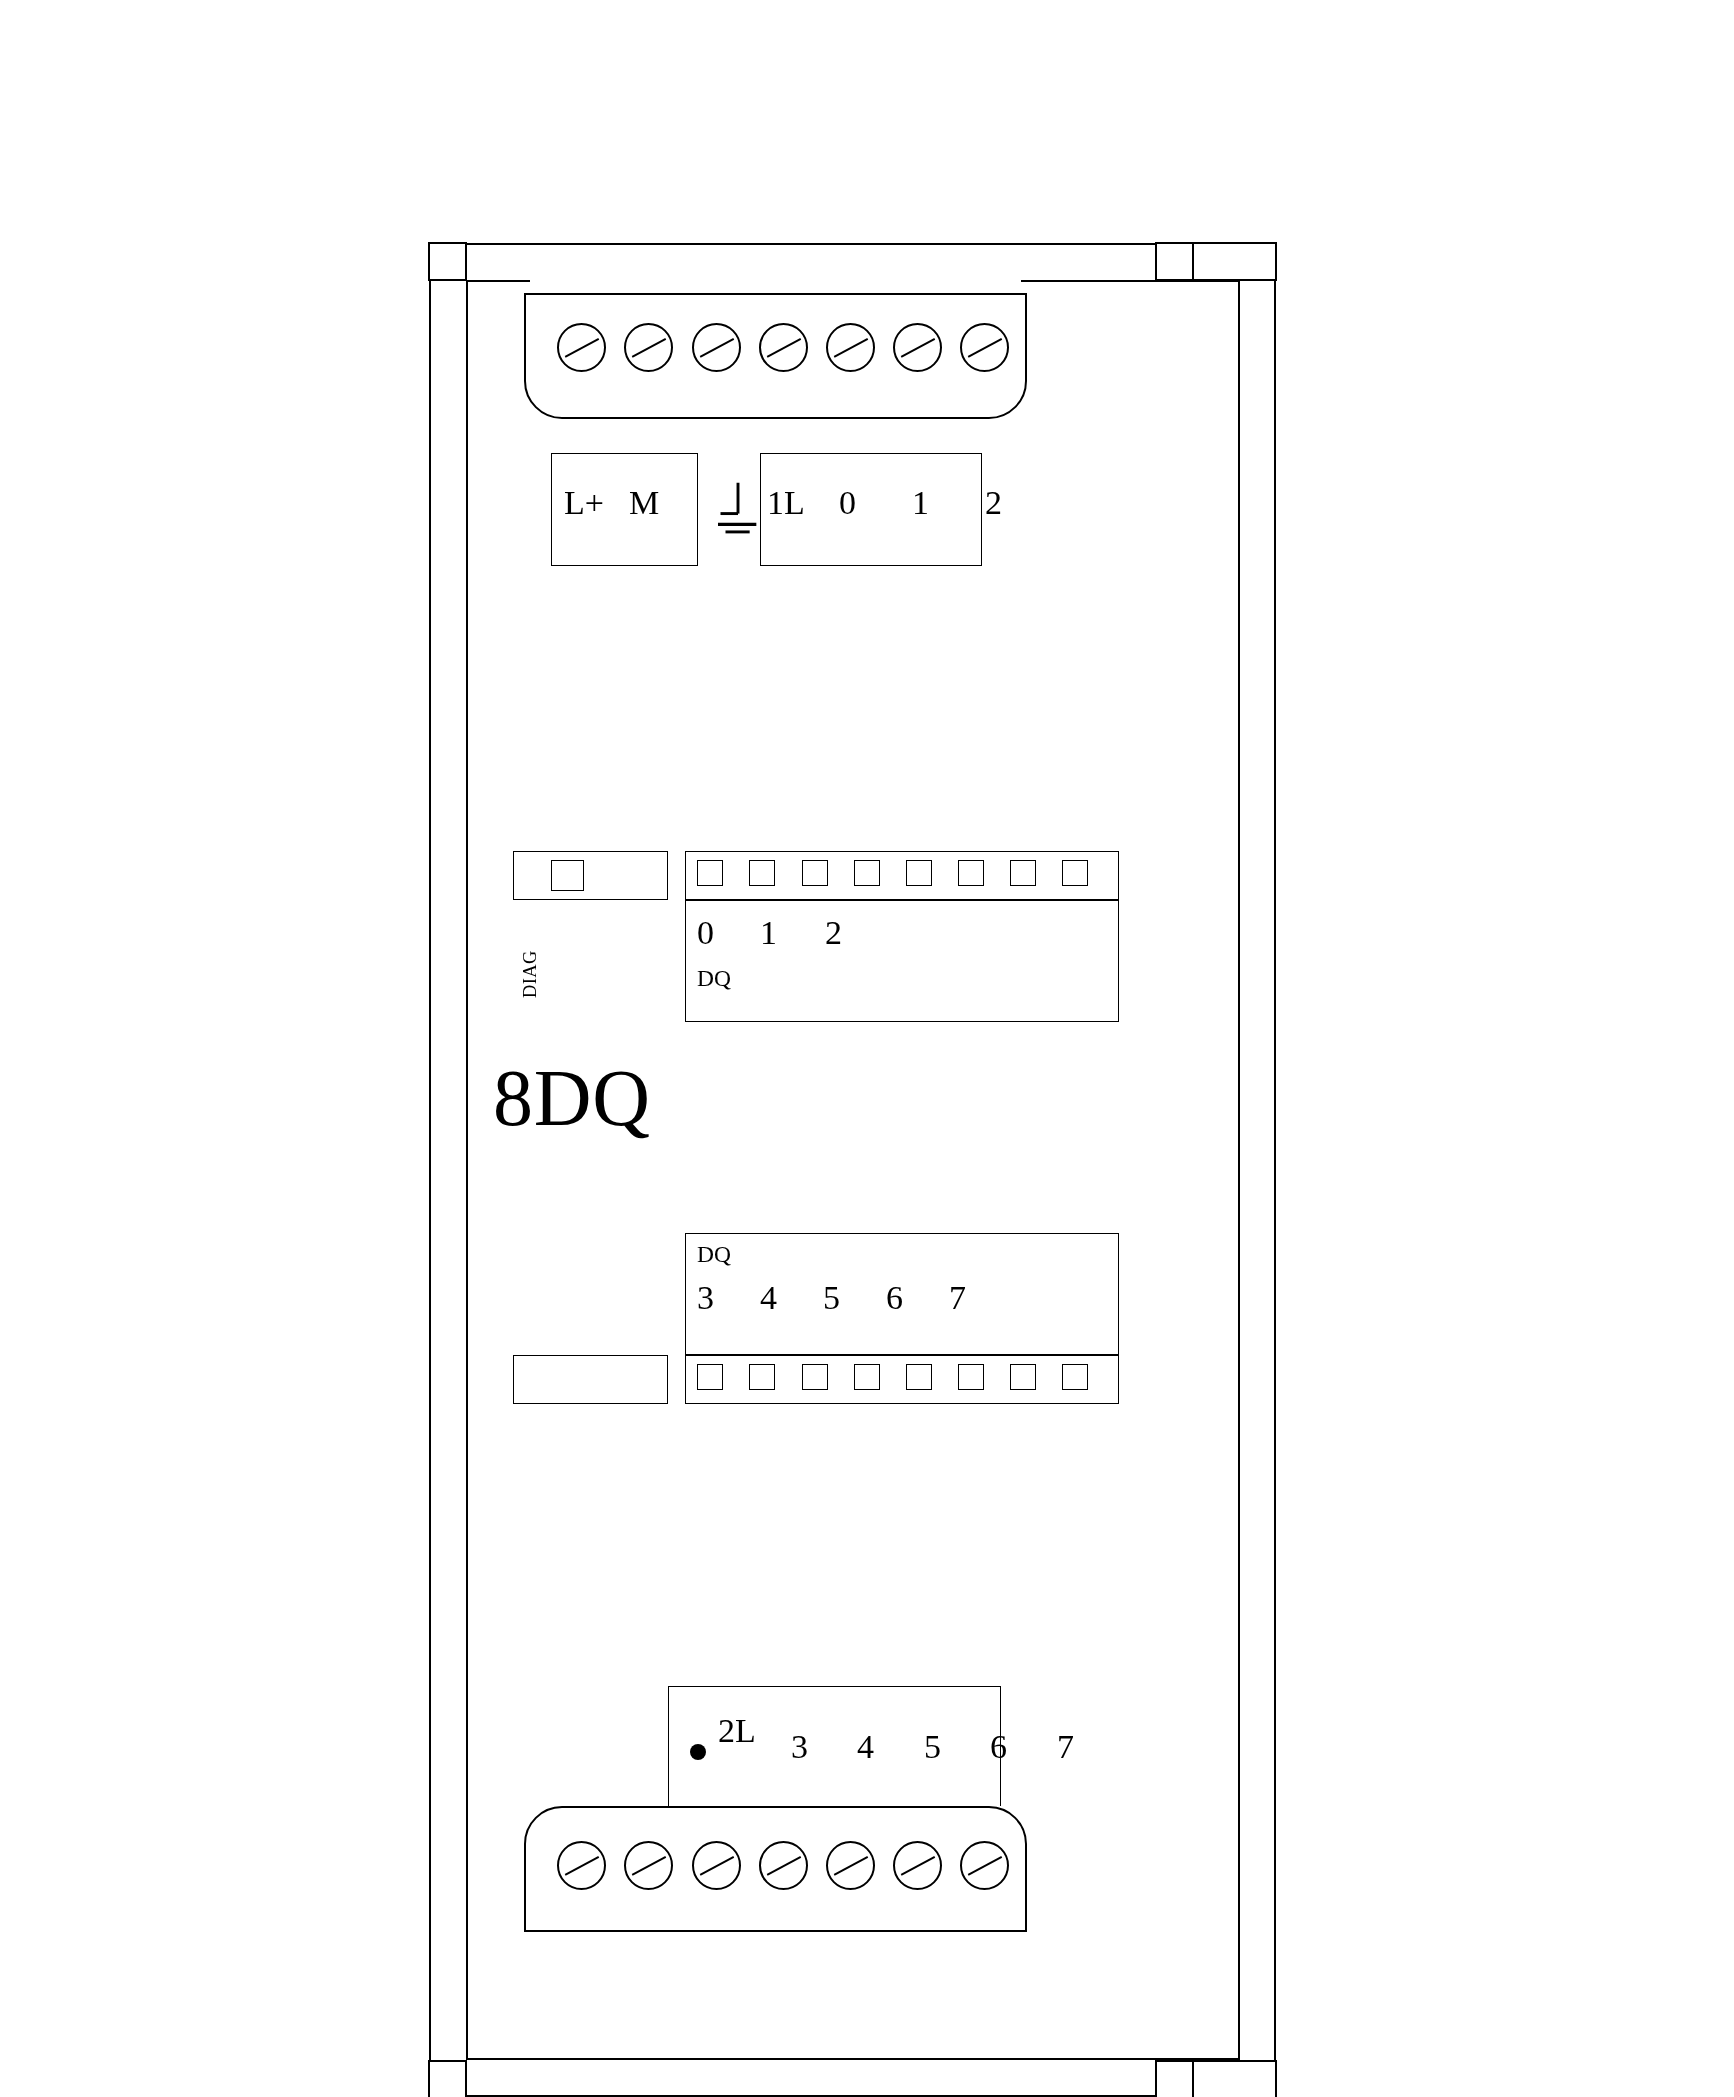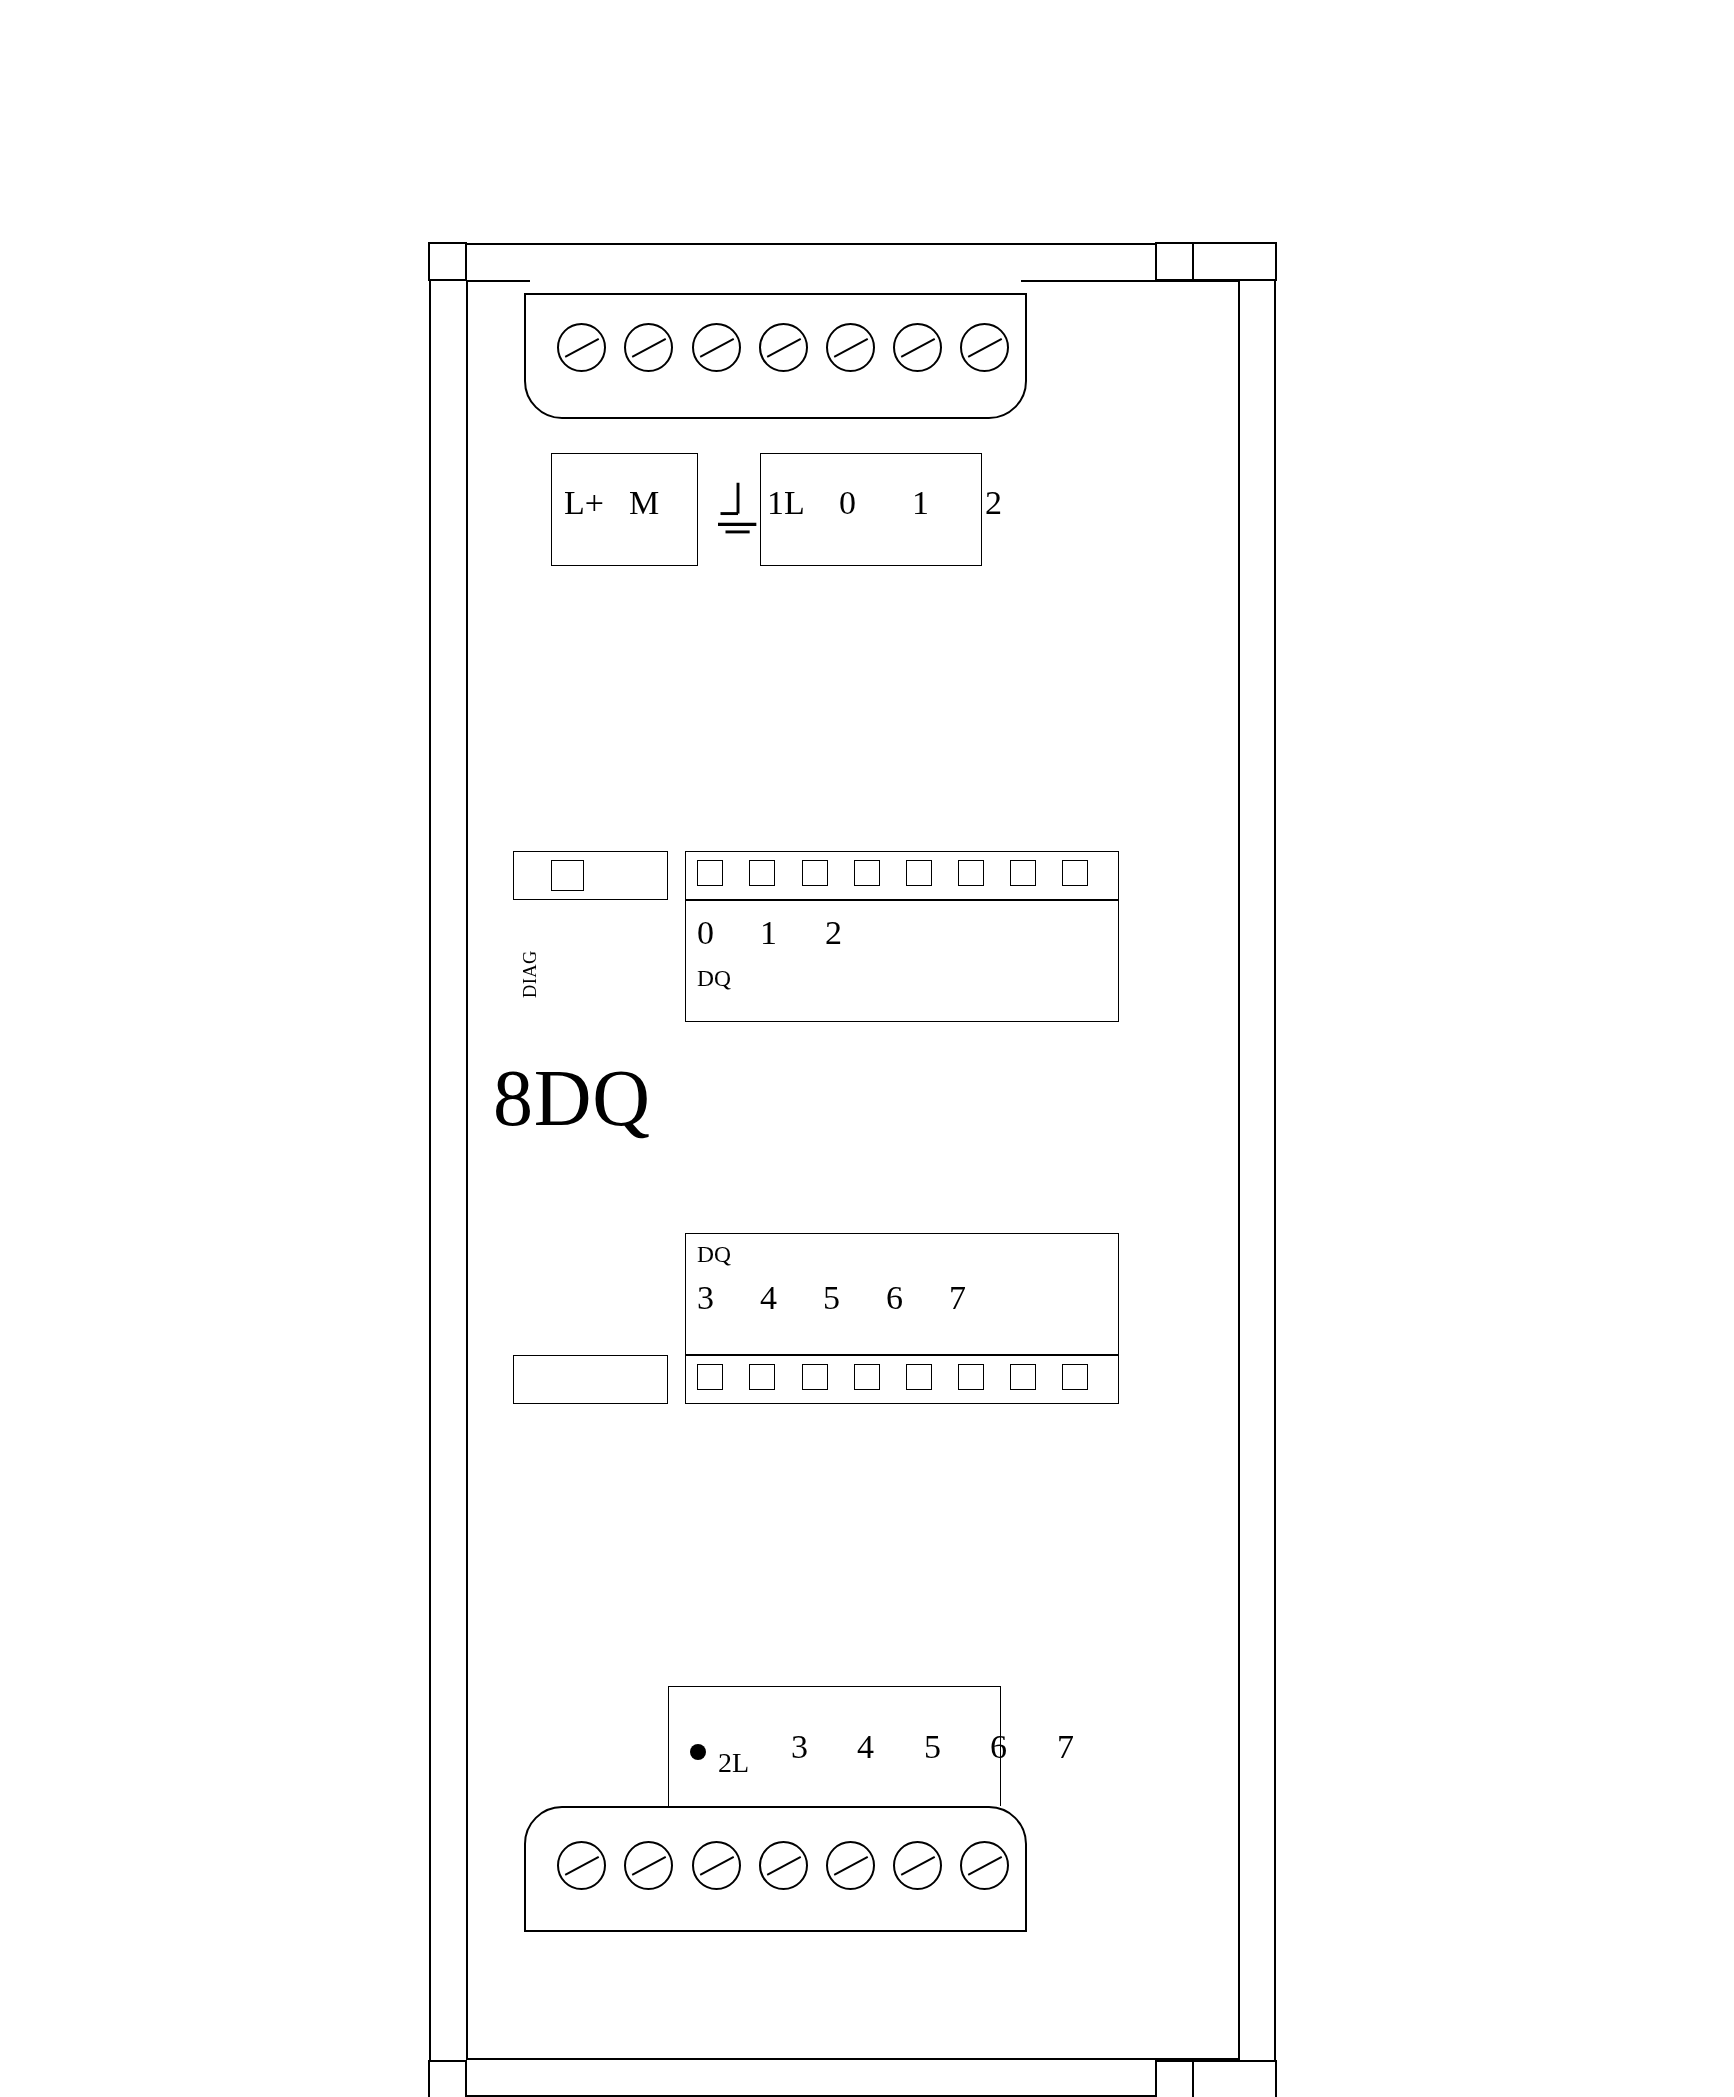--- a/index.html
+++ b/index.html
@@ -209,21 +209,21 @@
   <div class="led" style="left:425px; top:1121px;"></div>
   <div class="led" style="left:477px; top:1121px;"></div>
   <div class="led" style="left:529px; top:1121px;"></div>
   <div class="led" style="left:581px; top:1121px;"></div>
   <div class="led" style="left:633px; top:1121px;"></div>
 
   <div class="led-strip" style="left:84px; top:1112px; width:155px; height:49px;"></div>
 
   <div class="lbl-box" style="left:239px; top:1443px; width:333px; height:120px; border-bottom:none;"></div>
   <div class="dot" style="left:261px; top:1501px;"></div>
-  <div class="lbl-text" style="left:289px; top:1469px; font-size:28px;margin-top:35px;">2L</div>
+  <div class="lbl-text" style="left:289px; top:1469px; font-size:34px;">2L</div>
   <div class="lbl-text" style="left:362px; top:1485px; font-size:34px;">3</div>
   <div class="lbl-text" style="left:428px; top:1485px; font-size:34px;">4</div>
   <div class="lbl-text" style="left:495px; top:1485px; font-size:34px;">5</div>
   <div class="lbl-text" style="left:561px; top:1485px; font-size:34px;">6</div>
   <div class="lbl-text" style="left:628px; top:1485px; font-size:34px;">7</div>
 
   <div class="conn" style="left:95px; top:1563px; width:503px; height:126px; border-radius:38px 38px 0 0;"></div>
 
   <div class="screw" style="left:128px; top:1598px;"></div>
   <div class="screw" style="left:195px; top:1598px;"></div>

